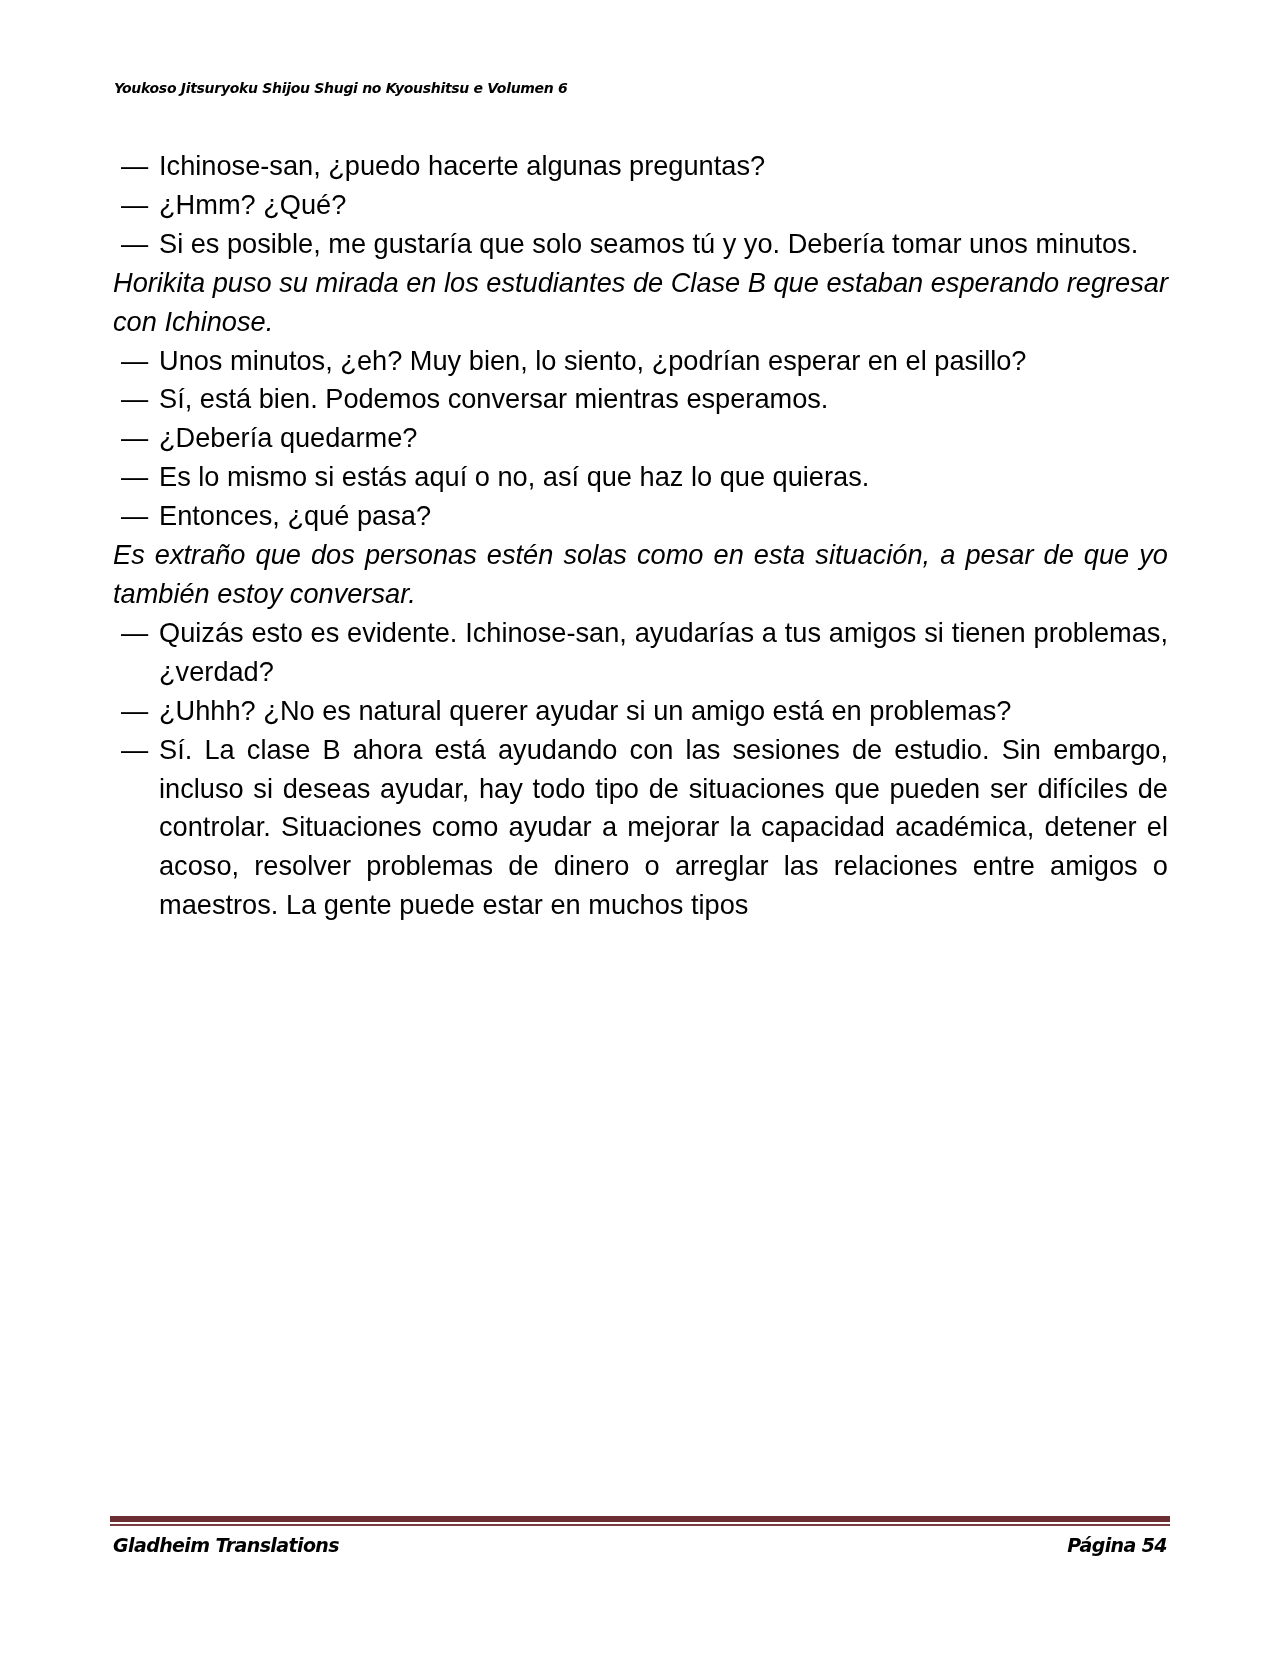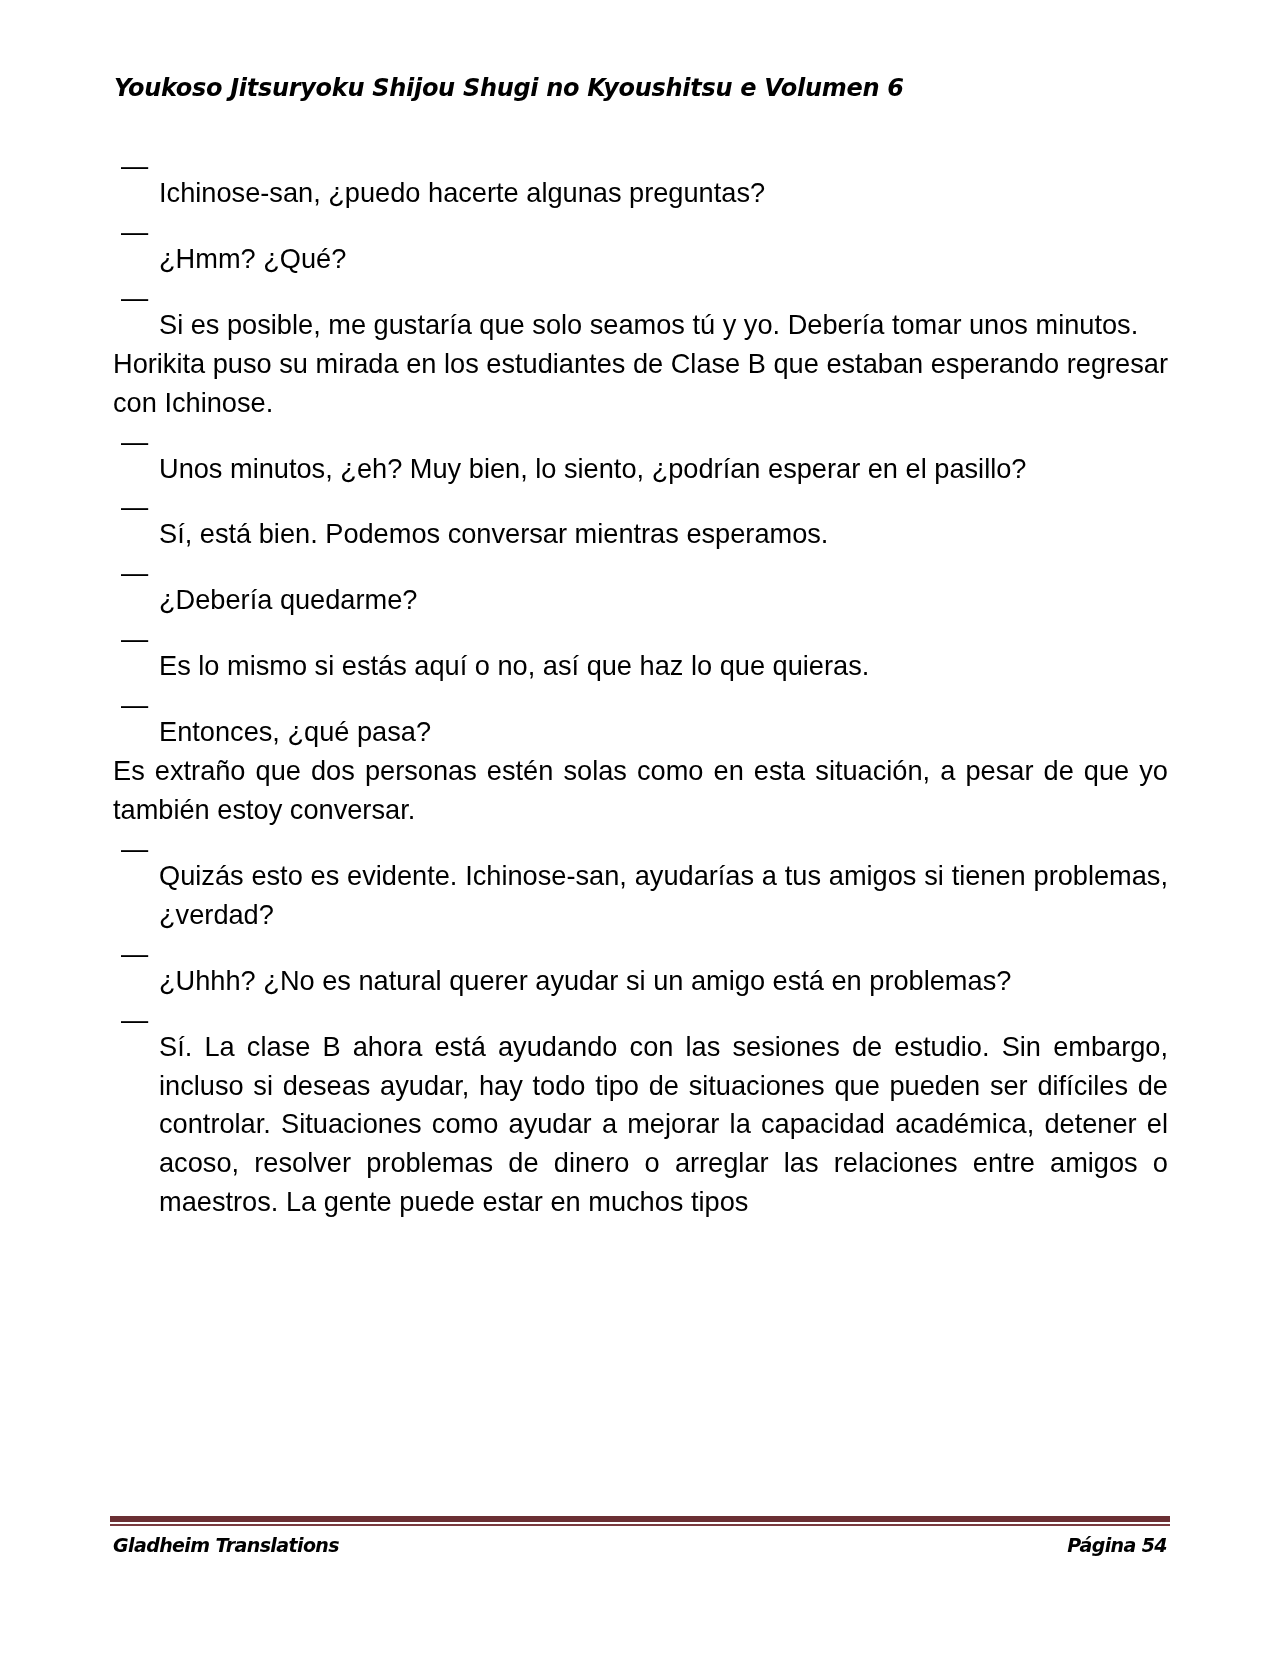--- a/index.html
+++ b/index.html
@@ -1,31 +1,31 @@
 <!DOCTYPE html>
 <html><head>
   <meta charset="utf-8">
   <style>
     html, body { margin: 0; padding: 0; background: #ffffff; }
     body { width: 1280px; height: 1656px; position: relative; overflow: hidden; color: #000; }
     .header-title {
       position: absolute; left: 114px; top: 74px;
       font-family: "DejaVu Sans", sans-serif; font-weight: bold; font-style: italic;
-      font-size: 24px; letter-spacing: -0.3px; line-height: 28px; white-space: nowrap;
+      font-size: 14px; letter-spacing: -0.3px; line-height: 28px; white-space: nowrap;
     }
     .content {
       position: absolute; left: 113px; top: 147px; width: 1055px;
       font-family: "Liberation Sans", sans-serif; font-size: 27.2px; line-height: 38.9px;
     }
     .block { margin: 0 0 21px 0; }
-    .para { text-align: justify; text-align-last: left; margin: 0; }
+    .para { text-align: justify; text-align-last: left; margin: 0; font-style: italic; }
     .dialog-group { margin: 0; }
     .dline { display: flex; text-align: justify; }
     .dash { flex: 0 0 46px; padding-left: 8px; box-sizing: border-box; }
-    .dtext { flex: 1 1 auto; text-align: justify; text-align-last: left; margin-top: 27px; }
+    .dtext { flex: 1 1 auto; text-align: justify; text-align-last: left; }
     .footer-rule {
       position: absolute; left: 110px; top: 1516px; width: 1060px; height: 11px;
     }
     .rule-thick { height: 6px; background: #6b2f33; }
     .rule-gap { height: 2px; background: #ffffff; }
     .rule-thin { height: 2px; background: #7a3a3e; }
     .footer-left, .footer-right {
       position: absolute; top: 1532px;
       font-family: "DejaVu Sans", sans-serif; font-weight: bold; font-style: italic;
       font-size: 19px; letter-spacing: -0.6px; line-height: 26px; white-space: nowrap;

